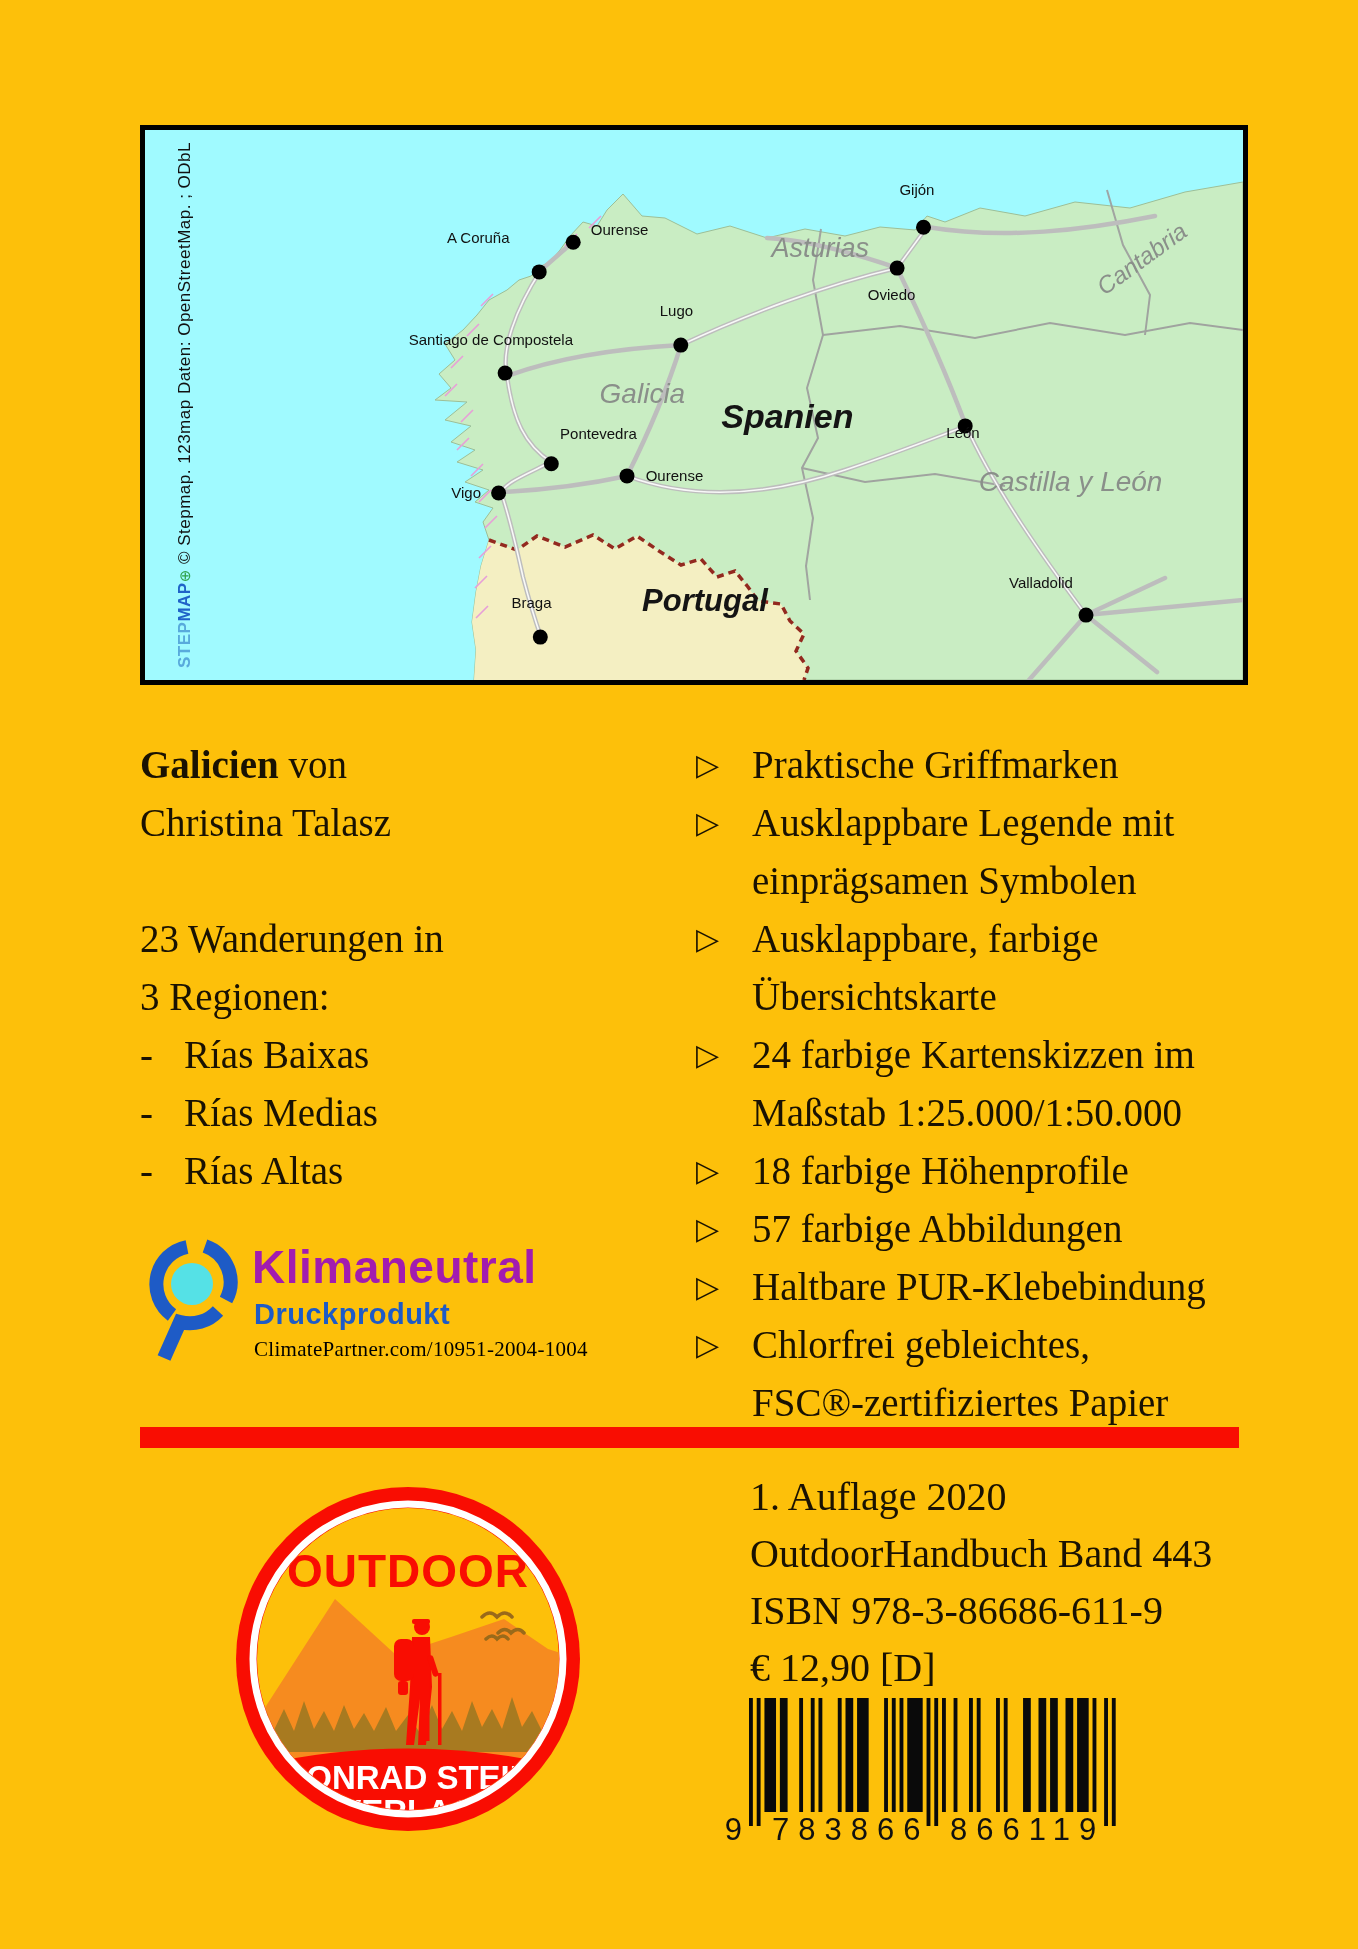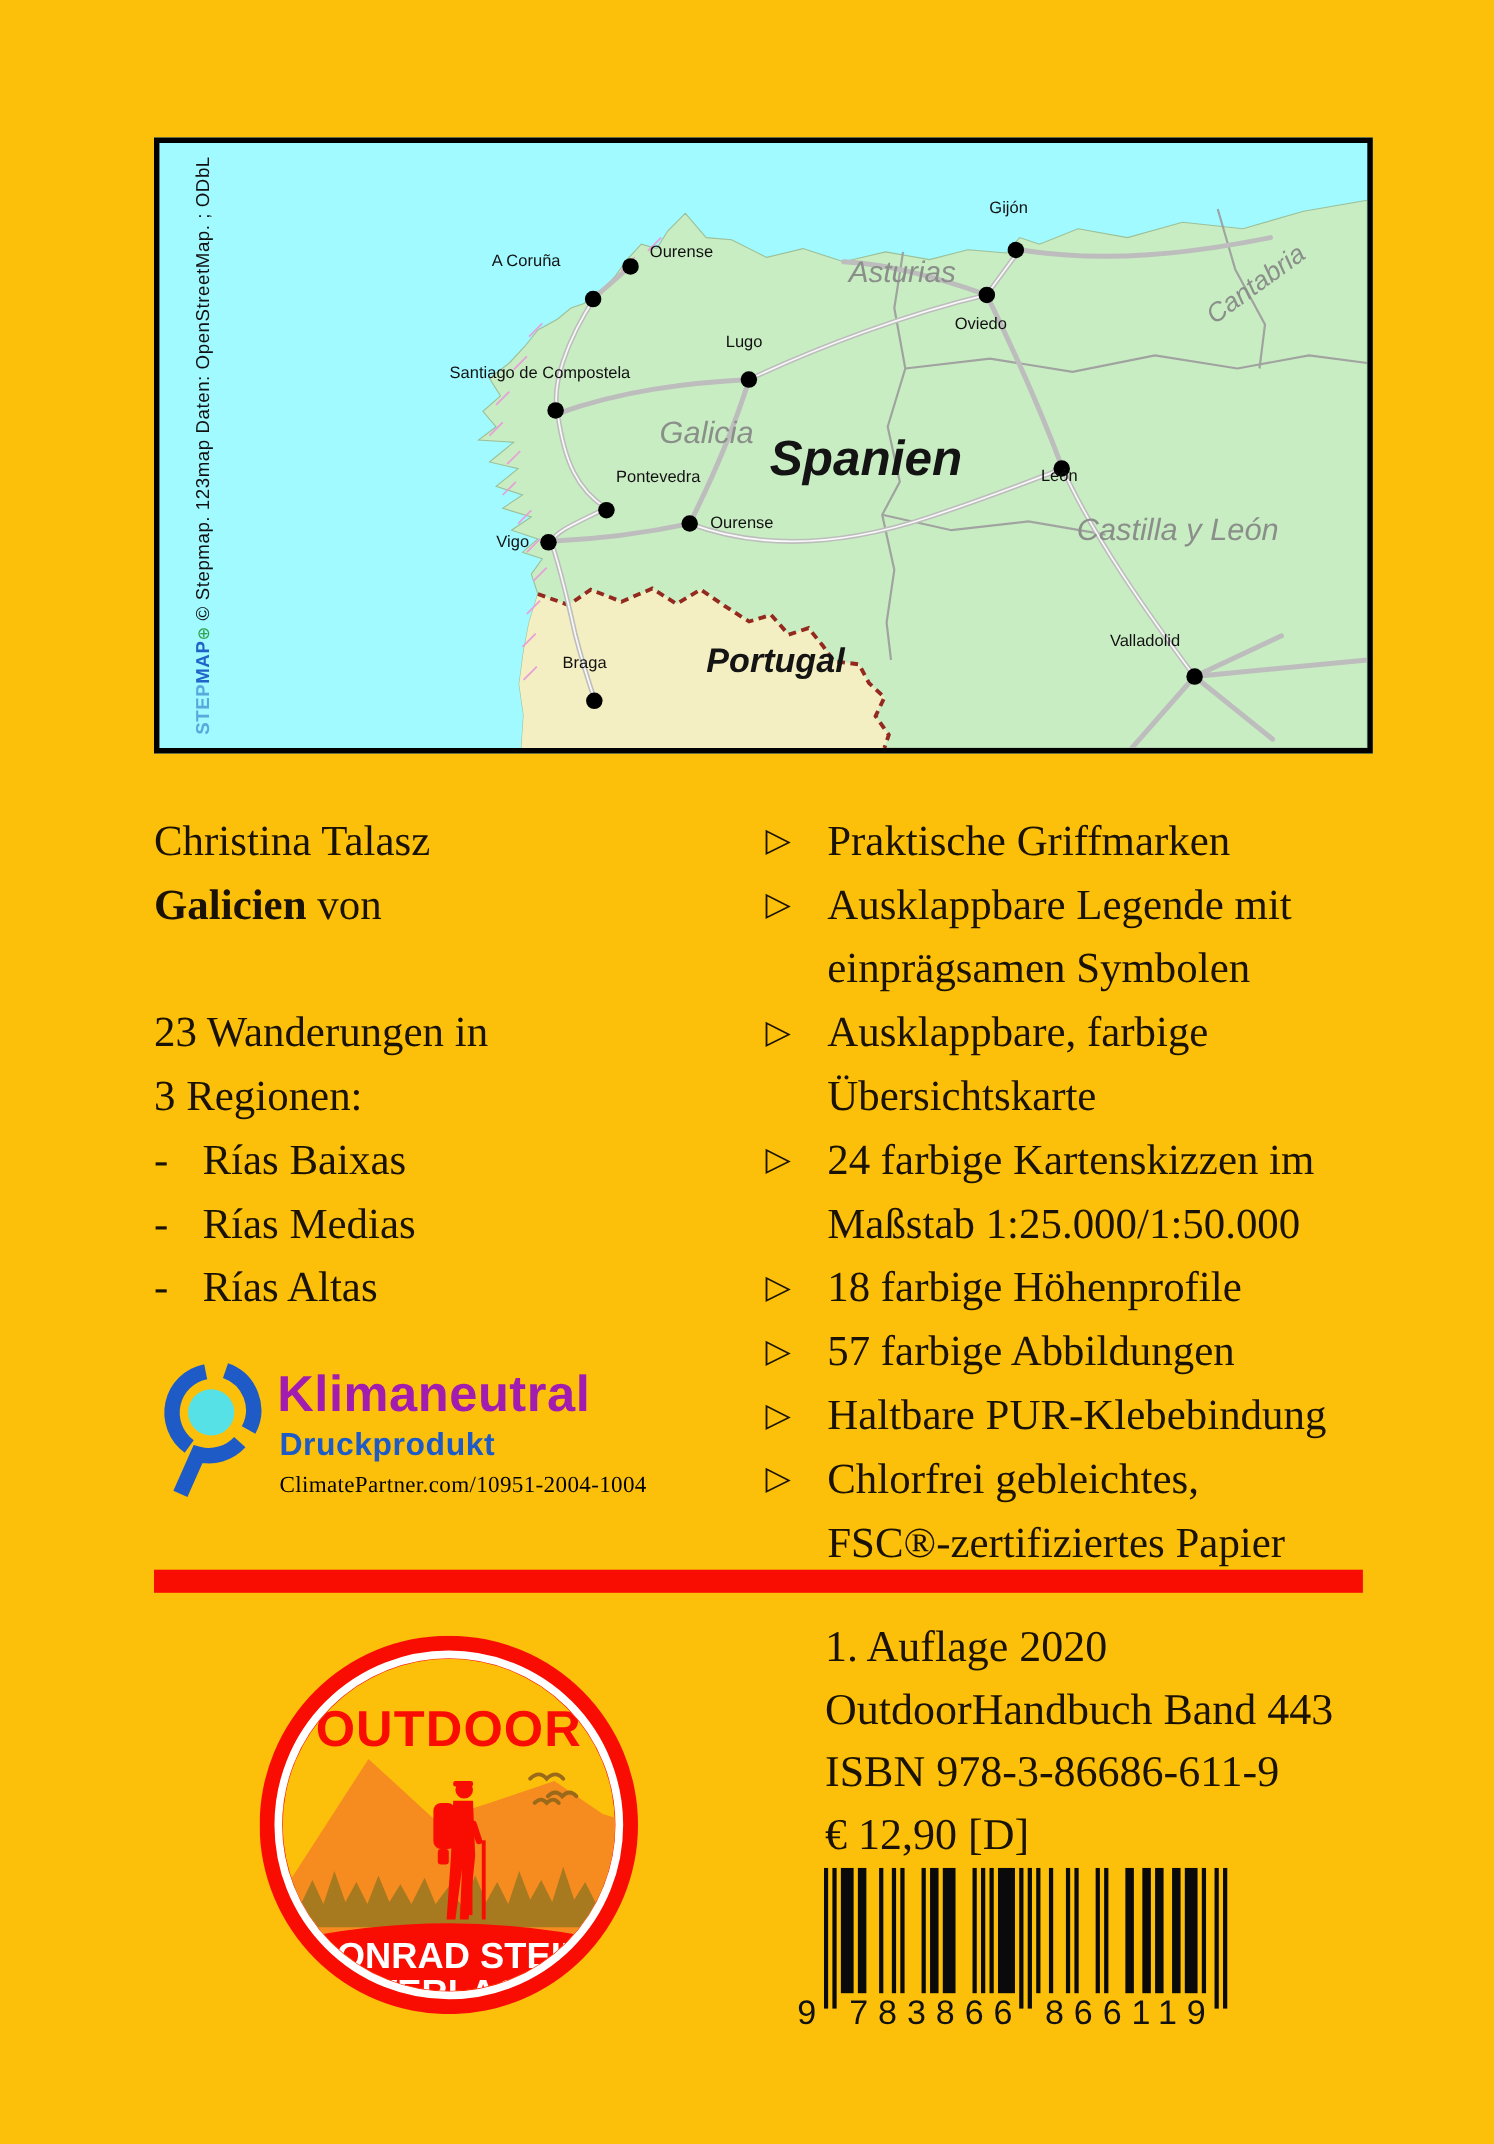--- a/index.html
+++ b/index.html
@@ -186,32 +186,32 @@
         <span class="city-label" style="left: 74.5%; top: 46.4%; transform: translateX(-50%); margin-top: 40px;">León</span>
         <span class="city-label" style="left: 37.8%; top: 53.8%;">Pontevedra</span>
         <span class="city-label" style="left: 45.6%; top: 61.5%;">Ourense</span>
         <span class="city-label" style="left: 30.6%; top: 64.6%; transform: translateX(-100%);">Vigo</span>
         <span class="city-label" style="left: 35.2%; top: 84.6%; transform: translateX(-50%);">Braga</span>
         <span class="city-label" style="left: 81.6%; top: 80.9%; transform: translateX(-50%);">Valladolid</span>
         <span class="region-label" style="left: 61.5%; top: 21.5%; font-size: 27px; transform: translate(-50%, -50%);">Asturias</span>
         <span class="region-label" style="left: 90.8%; top: 23.5%; font-size: 24px; transform: translate(-50%, -50%) rotate(-36deg);">Cantabria</span>
         <span class="region-label" style="left: 45.3%; top: 48%; font-size: 28px; transform: translate(-50%, -50%);">Galicia</span>
         <span class="region-label" style="left: 84.3%; top: 64%; font-size: 28px; transform: translate(-50%, -50%);">Castilla y León</span>
-        <span class="country-label" style="left: 58.5%; top: 52%; font-size: 45px; transform: translate(-50%, -50%);">Spanien</span>
+        <span class="country-label" style="left: 58.5%; top: 52%; font-size: 34px; transform: translate(-50%, -50%);">Spanien</span>
         <span class="country-label" style="left: 51%; top: 85.5%; font-size: 31px; transform: translate(-50%, -50%);">Portugal</span>
       </div>
     <div class="map-credit">
       <span class="brand-step">STEP</span><span class="brand-map">MAP</span><span class="brand-globe">⊕</span><span> © Stepmap. 123map  Daten: OpenStreetMap. ; ODbL</span>
     </div>
   </div>
 </div>
 
 <div class="left-col">
+  <div><span class="bold">Galicien</span><span> von</span></div>
   <div>Christina Talasz</div>
-  <div><span class="bold">Galicien</span><span> von</span></div>
   <div class="spacer-line"></div>
   <div>23 Wanderungen in</div>
   <div>3 Regionen:</div>
   <div class="dash-item">
       <span class="dash">-</span>
       <span>Rías Baixas</span>
     </div>
   <div class="dash-item">
       <span class="dash">-</span>
       <span>Rías Medias</span>

